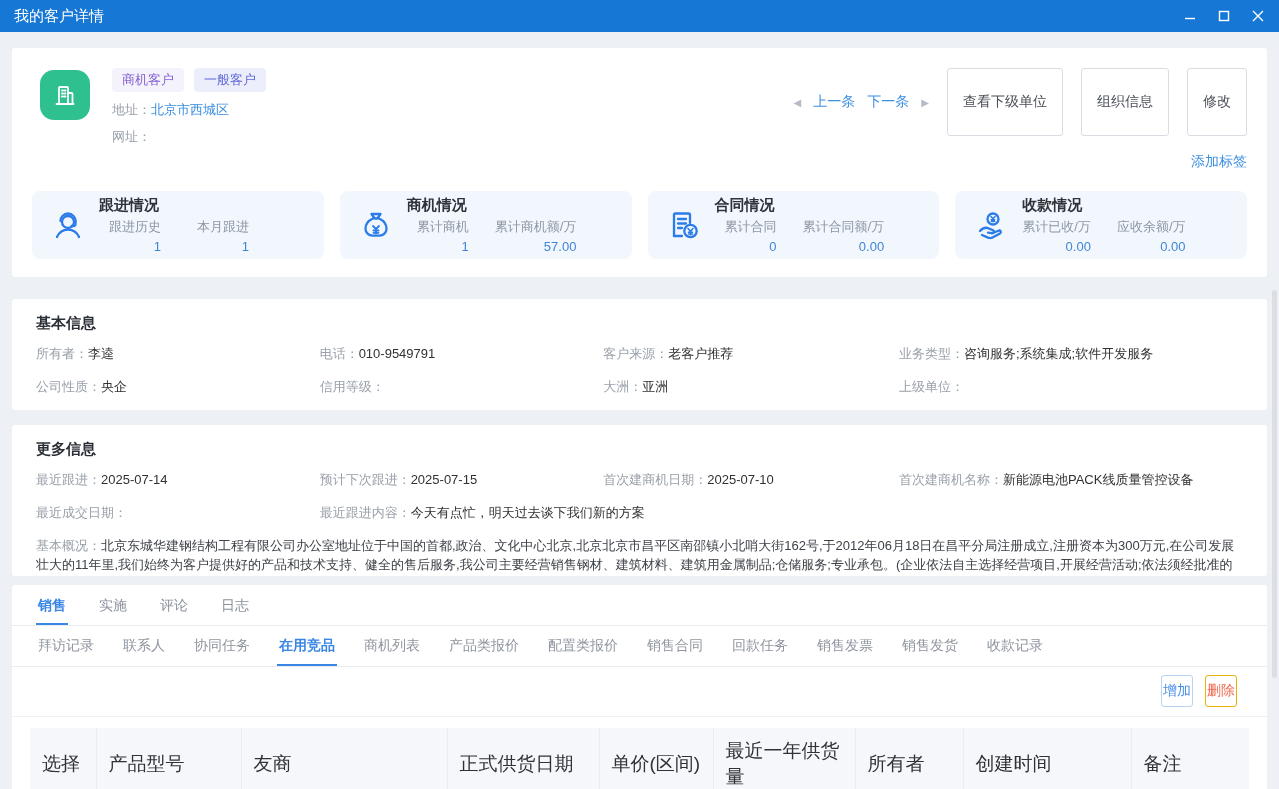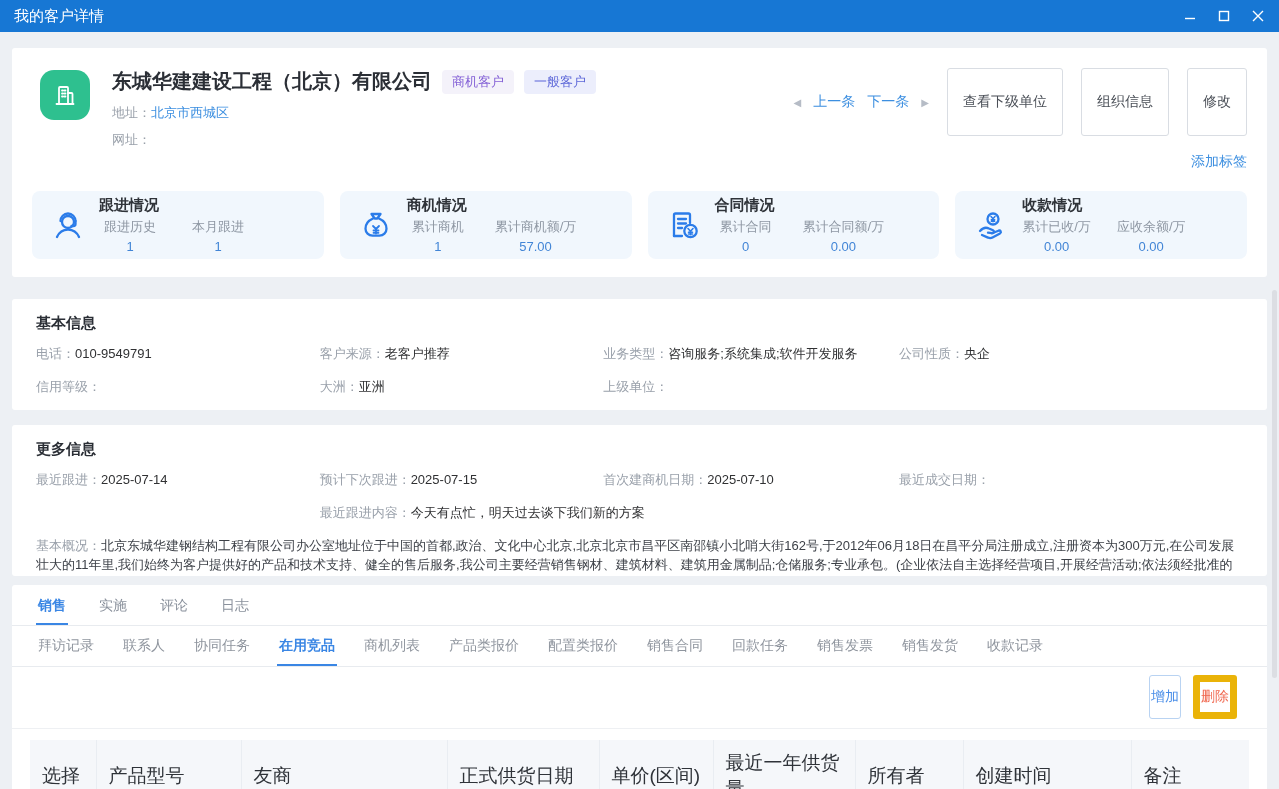--- a/index.html
+++ b/index.html
@@ -43,21 +43,21 @@
     font-family:inherit; }
   .add-tag{ color:#3d8fe0; margin-top:17px; font-size:14px; }
 
   
   .stat-row{ display:flex; gap:16px; margin-top:20px; }
   .stat-card{ flex:1 1 0; background:#f1f7fd; border-radius:8px; height:68px;
     display:flex; align-items:center; padding:12px 10px; }
   .stat-icon{ width:36px; height:36px; margin:0 13px 0 8px; flex:0 0 auto; }
   .stat-title{ font-size:15px; font-weight:bold; color:#2f3339; margin-bottom:3px; }
   .metric-row{ display:flex; gap:26px; }
-  .metric{ text-align:center; min-width:62px; }
+  .metric{ text-align:right; min-width:62px; }
   .metric .m-label{ color:#8e97a3; display:block; }
   .metric .m-value{ color:#4285d6; display:block; margin-top:3px; }
 
   
   .info-card{ padding:15px 24px 14px 24px; margin-bottom:15px; }
   .sec-title{ font-size:15px; font-weight:bold; color:#2b2f36; margin-bottom:12px; }
   .field-grid{ display:grid; grid-template-columns:23.5% 23.5% 24.5% 28.5%; row-gap:15px; }
   .field .f-label{ color:#99a0aa; }
   .field .f-value{ color:#303133; }
   .span2{ grid-column:2 / span 2; }
@@ -70,21 +70,21 @@
   .tabs-card{ padding-top:2px; height:209px; }
   .main-tabs{ display:flex; gap:29px; padding:0 24px; border-bottom:1px solid #e8ebef; }
   .main-tab{ font-size:14px; color:#8a919c; padding:10px 2px 8px 2px; cursor:pointer; border-bottom:2px solid transparent; }
   .main-tab.active{ color:#3a86e4; font-weight:bold; border-bottom-color:#3a86e4; }
   .sub-tabs{ display:flex; gap:25px; padding:0 24px; border-bottom:1px solid #e8ebef; }
   .sub-tab{ font-size:14px; color:#8f959e; padding:11px 2px 9px 2px; cursor:pointer; border-bottom:2px solid transparent;text-align:right; }
   .sub-tab.active{ color:#3a86e4; font-weight:bold; border-bottom-color:#3a86e4; }
   .toolbar{ display:flex; justify-content:flex-end; gap:12px; padding:8px 30px 9px 24px; border-bottom:1px solid #eef0f3; }
   .tb-btn{ font-size:14px; padding:6px 1px; border-radius:3px; background:#fff; cursor:pointer; font-family:inherit; }
   .tb-add{ color:#4a8ee8; border:1px solid #b9d3f2; }
-  .tb-del{ color:#f0664d; border:7px solid #eab308; }
+  .tb-del{ color:#f0664d; border:1px solid #eab308; }
 
   
   .tbl-wrap{ padding:11px 18px 0 18px; }
   table{ width:100%; border-collapse:collapse; table-layout:fixed; }
   th{ background:#f5f7fa; font-weight:normal; color:#2f3339; text-align:left;
     padding:10px 12px; font-size:19px; border-right:1px solid #e9edf2; }
   th:last-child{ border-right:none; }
   td{ padding:9px 12px; border-right:1px solid #eef1f4; border-bottom:1px solid #eef1f4;
     color:#303133; background:#fff; }
   td:last-child{ border-right:none; }
@@ -124,21 +124,20 @@
       <div class="company-icon">
         <svg width="28" height="28" viewBox="0 0 28 28" fill="none" stroke="#fff" stroke-width="1.8" stroke-linecap="round" stroke-linejoin="round">
           <path d="M8 23 V7 a1 1 0 0 1 1-1 h7 a1 1 0 0 1 1 1 v16"></path>
           <path d="M17 12 h3.5 a1 1 0 0 1 1 1 v10"></path>
           <path d="M5.5 23 h17"></path>
           <path d="M11 9.5 h1 M13.5 9.5 h1 M11 12.5 h1 M13.5 12.5 h1 M11 15.5 h1 M13.5 15.5 h1"></path>
         </svg>
       </div>
       <div class="company-main">
         <div class="name-row">
-          <span class="company-name">东城华建建设工程（北京）有限公司</span>
           <span class="tag tag-opportunity">商机客户</span>
           <span class="tag tag-general">一般客户</span>
         </div>
         <div class="meta-row">
           <span>地址：</span><a>北京市西城区</a>
         </div>
         <div class="meta-row">
           <span>网址：</span><span></span>
         </div>
       </div>
@@ -244,36 +243,38 @@
               </span>
           </div>
         </div>
       </div>
     </div>
   </section>
 
   <section class="card info-card">
     <div class="sec-title">基本信息</div>
     <div class="field-grid">
+      <div class="field"><span class="f-label">所有者：</span><span class="f-value">李逵</span></div>
       <div class="field"><span class="f-label">电话：</span><span class="f-value">010-9549791</span></div>
       <div class="field"><span class="f-label">客户来源：</span><span class="f-value">老客户推荐</span></div>
       <div class="field"><span class="f-label">业务类型：</span><span class="f-value">咨询服务;系统集成;软件开发服务</span></div>
       <div class="field"><span class="f-label">公司性质：</span><span class="f-value">央企</span></div>
       <div class="field"><span class="f-label">信用等级：</span><span class="f-value"></span></div>
       <div class="field"><span class="f-label">大洲：</span><span class="f-value">亚洲</span></div>
       <div class="field"><span class="f-label">上级单位：</span><span class="f-value"></span></div>
     </div>
   </section>
 
   <section class="card info-card more-card">
     <div class="sec-title">更多信息</div>
     <div class="field-grid">
       <div class="field"><span class="f-label">最近跟进：</span><span class="f-value">2025-07-14</span></div>
       <div class="field"><span class="f-label">预计下次跟进：</span><span class="f-value">2025-07-15</span></div>
       <div class="field"><span class="f-label">首次建商机日期：</span><span class="f-value">2025-07-10</span></div>
+      <div class="field"><span class="f-label">首次建商机名称：</span><span class="f-value">新能源电池PACK线质量管控设备</span></div>
       <div class="field"><span class="f-label">最近成交日期：</span><span class="f-value"></span></div>
       <div class="field span2"><span class="f-label">最近跟进内容：</span><span class="f-value">今天有点忙，明天过去谈下我们新的方案</span></div>
     </div>
     <div class="profile">
       <span class="f-label">基本概况：</span><span>北京东城华建钢结构工程有限公司办公室地址位于中国的首都,政治、文化中心北京,北京北京市昌平区南邵镇小北哨大街162号,于2012年06月18日在昌平分局注册成立,注册资本为300万元,在公司发展壮大的11年里,我们始终为客户提供好的产品和技术支持、健全的售后服务,我公司主要经营销售钢材、建筑材料、建筑用金属制品;仓储服务;专业承包。(企业依法自主选择经营项目,开展经营活动;依法须经批准的项目,经相关部门批准后依批准的内容开展经营活动;不得从事本市产业政策禁止和限制类项目的经营活动。,我们有好的产品和专业的销售和技术团队,我公司属于北京钢结构、膜结构公司行业,如果您对我公司的产品感兴趣,期待您在线留言,或者来电咨询。</span>
     </div>
   </section>
 
   <section class="card tabs-card">
     <div class="main-tabs">

